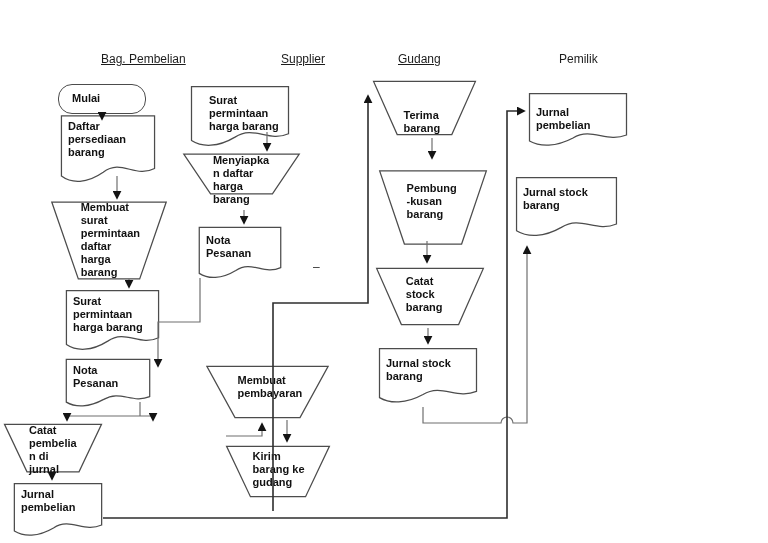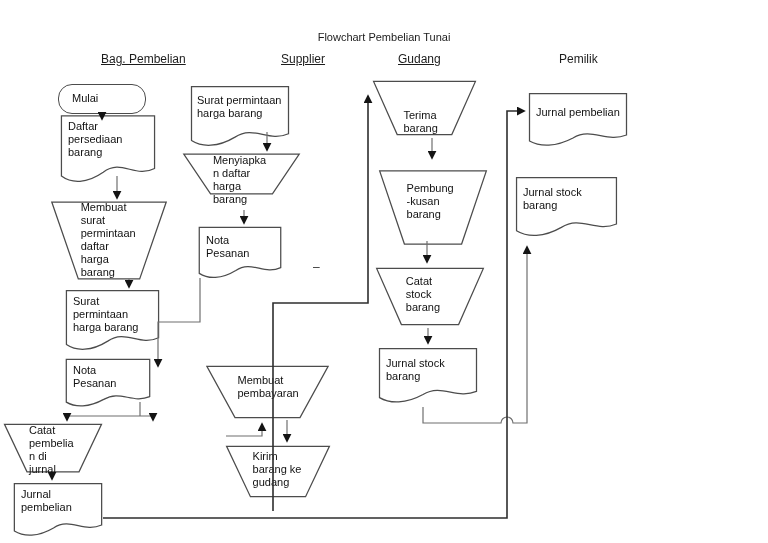--- a/index.html
+++ b/index.html
@@ -7,37 +7,36 @@
     position:relative;width:768px;height:543px;background:#fff;overflow:hidden;
     font-family:"Liberation Sans",sans-serif;color:#141414;
   }
   .title{position:absolute;left:0;right:0;top:31px;text-align:center;font-size:11px;color:#1c1c1c;}
   .lane-header{position:absolute;font-size:12px;color:#1c1c1c;text-decoration:underline;white-space:nowrap;margin-left:36px;}
   .lane-header.nounder{text-decoration:none;text-align:right;}
   .node{position:absolute;}
   .node svg.shape{position:absolute;inset:0;width:100%;height:100%;overflow:visible;}
   .node .lbl{
     position:absolute;inset:0;font-size:11px;line-height:13px;color:#111;
-    white-space:pre-line;padding:6px 2px 0 8px;
+    white-space:pre-line;padding:6px 2px 0 8px;font-weight:bold;
   }
   .trap .lbl{padding-left:26%;padding-top:5px;}
   .term{background:#fff;border:1.3px solid #4c4c4c;border-radius:14px;box-sizing:border-box;}
   .term .lbl{padding-top:7px;padding-left:13px;}
   .shape path,.shape polygon{fill:#fff;stroke:#4c4c4c;stroke-width:1.25;vector-effect:non-scaling-stroke;}
   #wires{position:absolute;inset:0;pointer-events:none;}
   .wire{fill:none;stroke:#6f6f6f;stroke-width:1.2;}
   .wire-dark{fill:none;stroke:#2e2e2e;stroke-width:1.6;}
   .dash{position:absolute;font-size:12px;color:#333;}
 </style>
 </head>
 <body>
 
 <div id="stage">
 
-  <div class="title">Flowchart Pembelian Tunai</div>
 
   <div class="lane-header" style="left:65px;top:52px;">Bag. Pembelian</div>
   <div class="lane-header" style="left:245px;top:52px;">Supplier</div>
   <div class="lane-header" style="left:362px;top:52px;">Gudang</div>
   <div class="lane-header nounder" style="left:523px;top:52px;">Pemilik</div>
 
   <div class="node term" style="left:58px;top:84px;width:88px;height:30px;">
     <div class="lbl">Mulai</div>
   </div>
 
@@ -95,21 +94,21 @@
       </svg>
     <div class="lbl">Jurnal
 pembelian</div>
   </div>
 
 
   <div class="node doc" style="left:190px;top:85px;width:100px;height:68px;">
     <svg class="shape" viewBox="0 0 100 60" preserveAspectRatio="none">
         <path d="M1.5,1.5 H98.5 V43 C78,51 64,35 45,46 C28,55 12,55 1.5,49 Z"></path>
       </svg>
-    <div class="lbl" style="padding-top:9px;padding-left:7px;">Surat permintaan
+    <div class="lbl" style="padding-top:9px;padding-left:19px;">Surat permintaan
 harga barang</div>
   </div>
 
   <div class="node trap" style="left:182px;top:153px;width:119px;height:42px;">
     <svg class="shape" viewBox="0 0 100 60" preserveAspectRatio="none">
         <polygon points="1.5,1.5 98.5,1.5 76,58.5 24,58.5"></polygon>
       </svg>
     <div class="lbl" style="padding-top:1px;">Menyiapka
 n daftar
 harga

